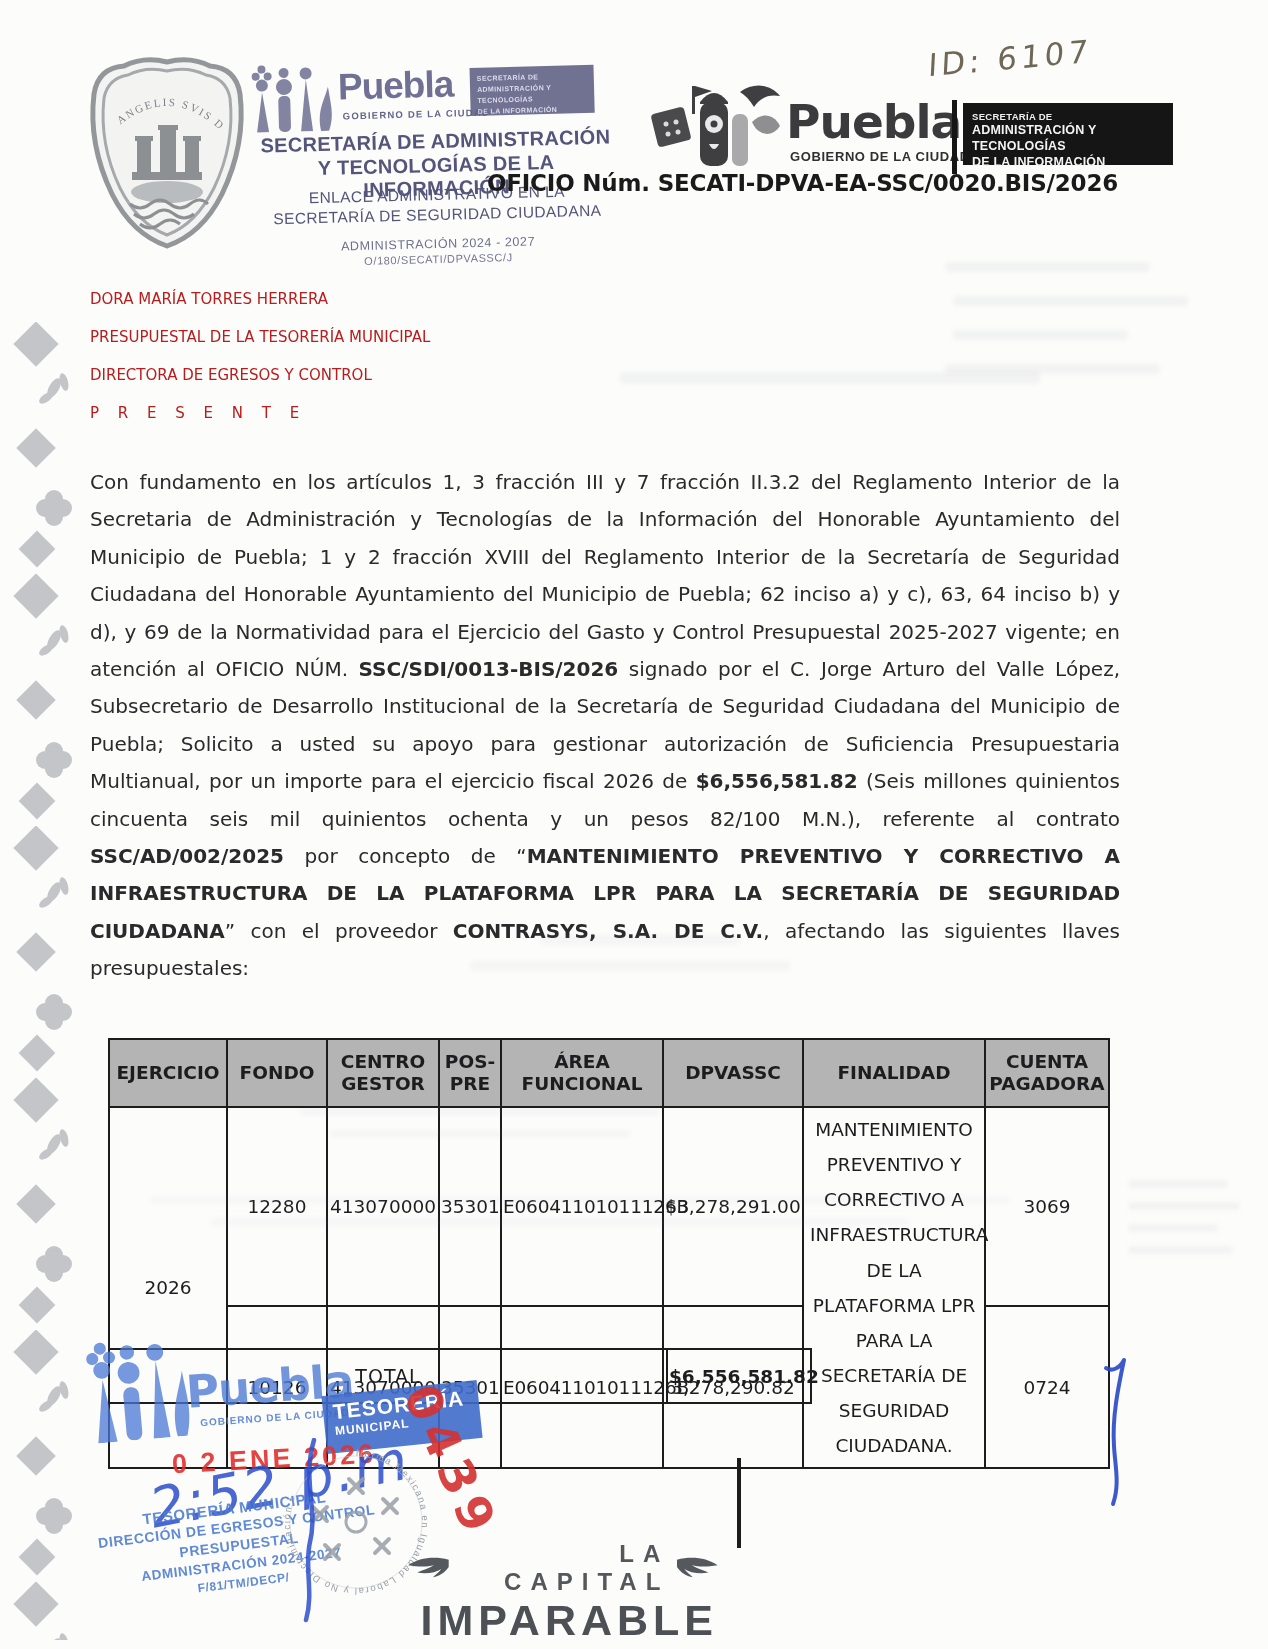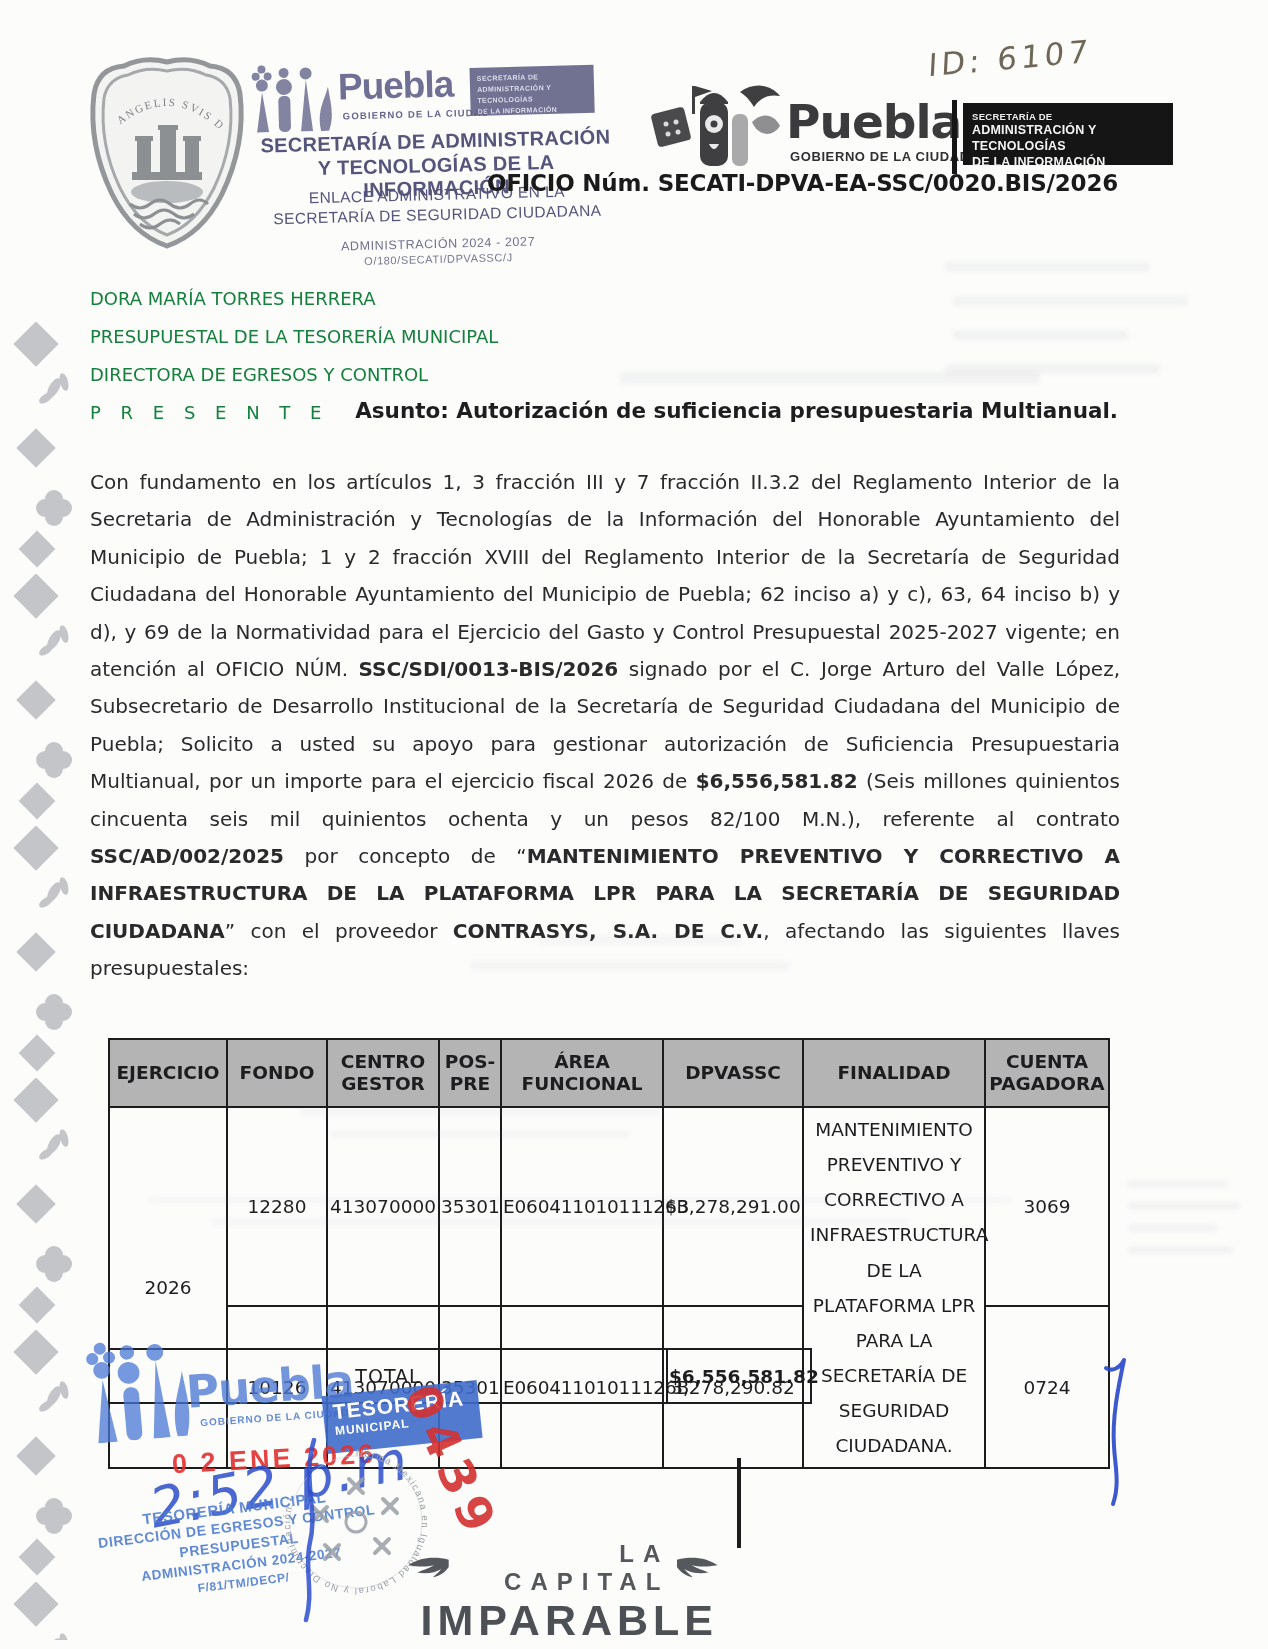--- a/index.html
+++ b/index.html
@@ -25,21 +25,21 @@
         font-family:"DejaVu Sans",sans-serif;}
   .logo-sub{left:790px;top:149px;font-size:13px;font-weight:800;color:#303032;letter-spacing:.6px;}
   .logo-bar{left:952px;top:100px;width:5px;height:74px;background:#161616;}
   .logo-box{left:963px;top:103px;width:210px;height:62px;background:#151515;padding:8px 9px;box-sizing:border-box;}
   .logo-box .l1{color:#efefef;font-size:9.5px;font-weight:600;letter-spacing:.3px;}
   .logo-box .l2,.logo-box .l3{color:#f4f4f4;font-size:12.5px;font-weight:800;letter-spacing:.2px;line-height:16px;}
   .oficio{left:90px;top:170px;width:1028px;text-align:right;font-size:23px;font-weight:600;
         color:#1a1a1a;font-family:"DejaVu Sans",sans-serif;letter-spacing:-0.2px;}
   
   .addr{left:90px;top:280px;font-family:"DejaVu Sans",sans-serif;}
-  .addr div{font-size:18px;font-weight:500;color:#15803d;line-height:38px;}
+  .addr div{font-size:15px;font-weight:500;color:#b91c1c;line-height:38px;}
   .addr .presente{letter-spacing:7px;}
   .subject{left:90px;top:398px;width:1028px;text-align:right;font-size:21.5px;font-weight:600;
         color:#1e1e20;font-family:"DejaVu Sans",sans-serif;}
   .body-par{left:90px;top:464px;width:1030px;font-size:20px;line-height:37.4px;color:#2a2a2c;
         text-align:justify;font-family:"DejaVu Sans",sans-serif;}
   .body-par b{font-weight:700;}
   
   table{border-collapse:collapse;table-layout:fixed;}
   .budget{left:108px;top:1038px;width:1000px;}
   .budget th,.budget td{border:2.5px solid #1c1c1c;text-align:center;vertical-align:middle;
@@ -210,21 +210,20 @@
 
   <div class="abs oficio">OFICIO Núm. SECATI-DPVA-EA-SSC/0020.BIS/2026</div>
 
   <div class="abs addr">
     <div>DORA MARÍA TORRES HERRERA</div>
     <div>PRESUPUESTAL DE LA TESORERÍA MUNICIPAL</div>
     <div>DIRECTORA DE EGRESOS Y CONTROL</div>
     <div class="presente">P R E S E N T E</div>
   </div>
 
-  <div class="abs subject">Asunto: Autorización de suficiencia presupuestaria Multianual.</div>
 
   <div class="abs body-par">
     <span>Con fundamento en los artículos 1, 3 fracción III y 7 fracción II.3.2 del Reglamento Interior de la Secretaria de Administración y Tecnologías de la Información del Honorable Ayuntamiento del Municipio de Puebla; 1 y 2 fracción XVIII del Reglamento Interior de la Secretaría de Seguridad Ciudadana del Honorable Ayuntamiento del Municipio de Puebla; 62 inciso a) y c), 63, 64 inciso b) y d), y 69 de la Normatividad para el Ejercicio del Gasto y Control Presupuestal 2025-2027 vigente; en atención al OFICIO NÚM. </span><b>SSC/SDI/0013-BIS/2026</b><span> signado por el  C. Jorge Arturo del Valle López, Subsecretario de Desarrollo Institucional de la Secretaría de Seguridad Ciudadana del Municipio de Puebla; Solicito a usted su apoyo para gestionar autorización de Suficiencia Presupuestaria Multianual, por un importe para el ejercicio fiscal 2026 de </span><b>$6,556,581.82</b><span> (Seis millones quinientos cincuenta seis mil quinientos ochenta y un pesos 82/100 M.N.), referente al contrato </span><b>SSC/AD/002/2025</b><span> por concepto de “</span><b>MANTENIMIENTO PREVENTIVO Y CORRECTIVO A INFRAESTRUCTURA DE LA PLATAFORMA LPR PARA LA SECRETARÍA DE SEGURIDAD CIUDADANA</b><span>” con el proveedor </span><b>CONTRASYS, S.A. DE C.V.</b><span>, afectando las siguientes llaves presupuestales:</span>
   </div>
 
   <table class="abs budget">
     <colgroup>
       <col style="width:118px">
         <col style="width:100px">
         <col style="width:112px">

